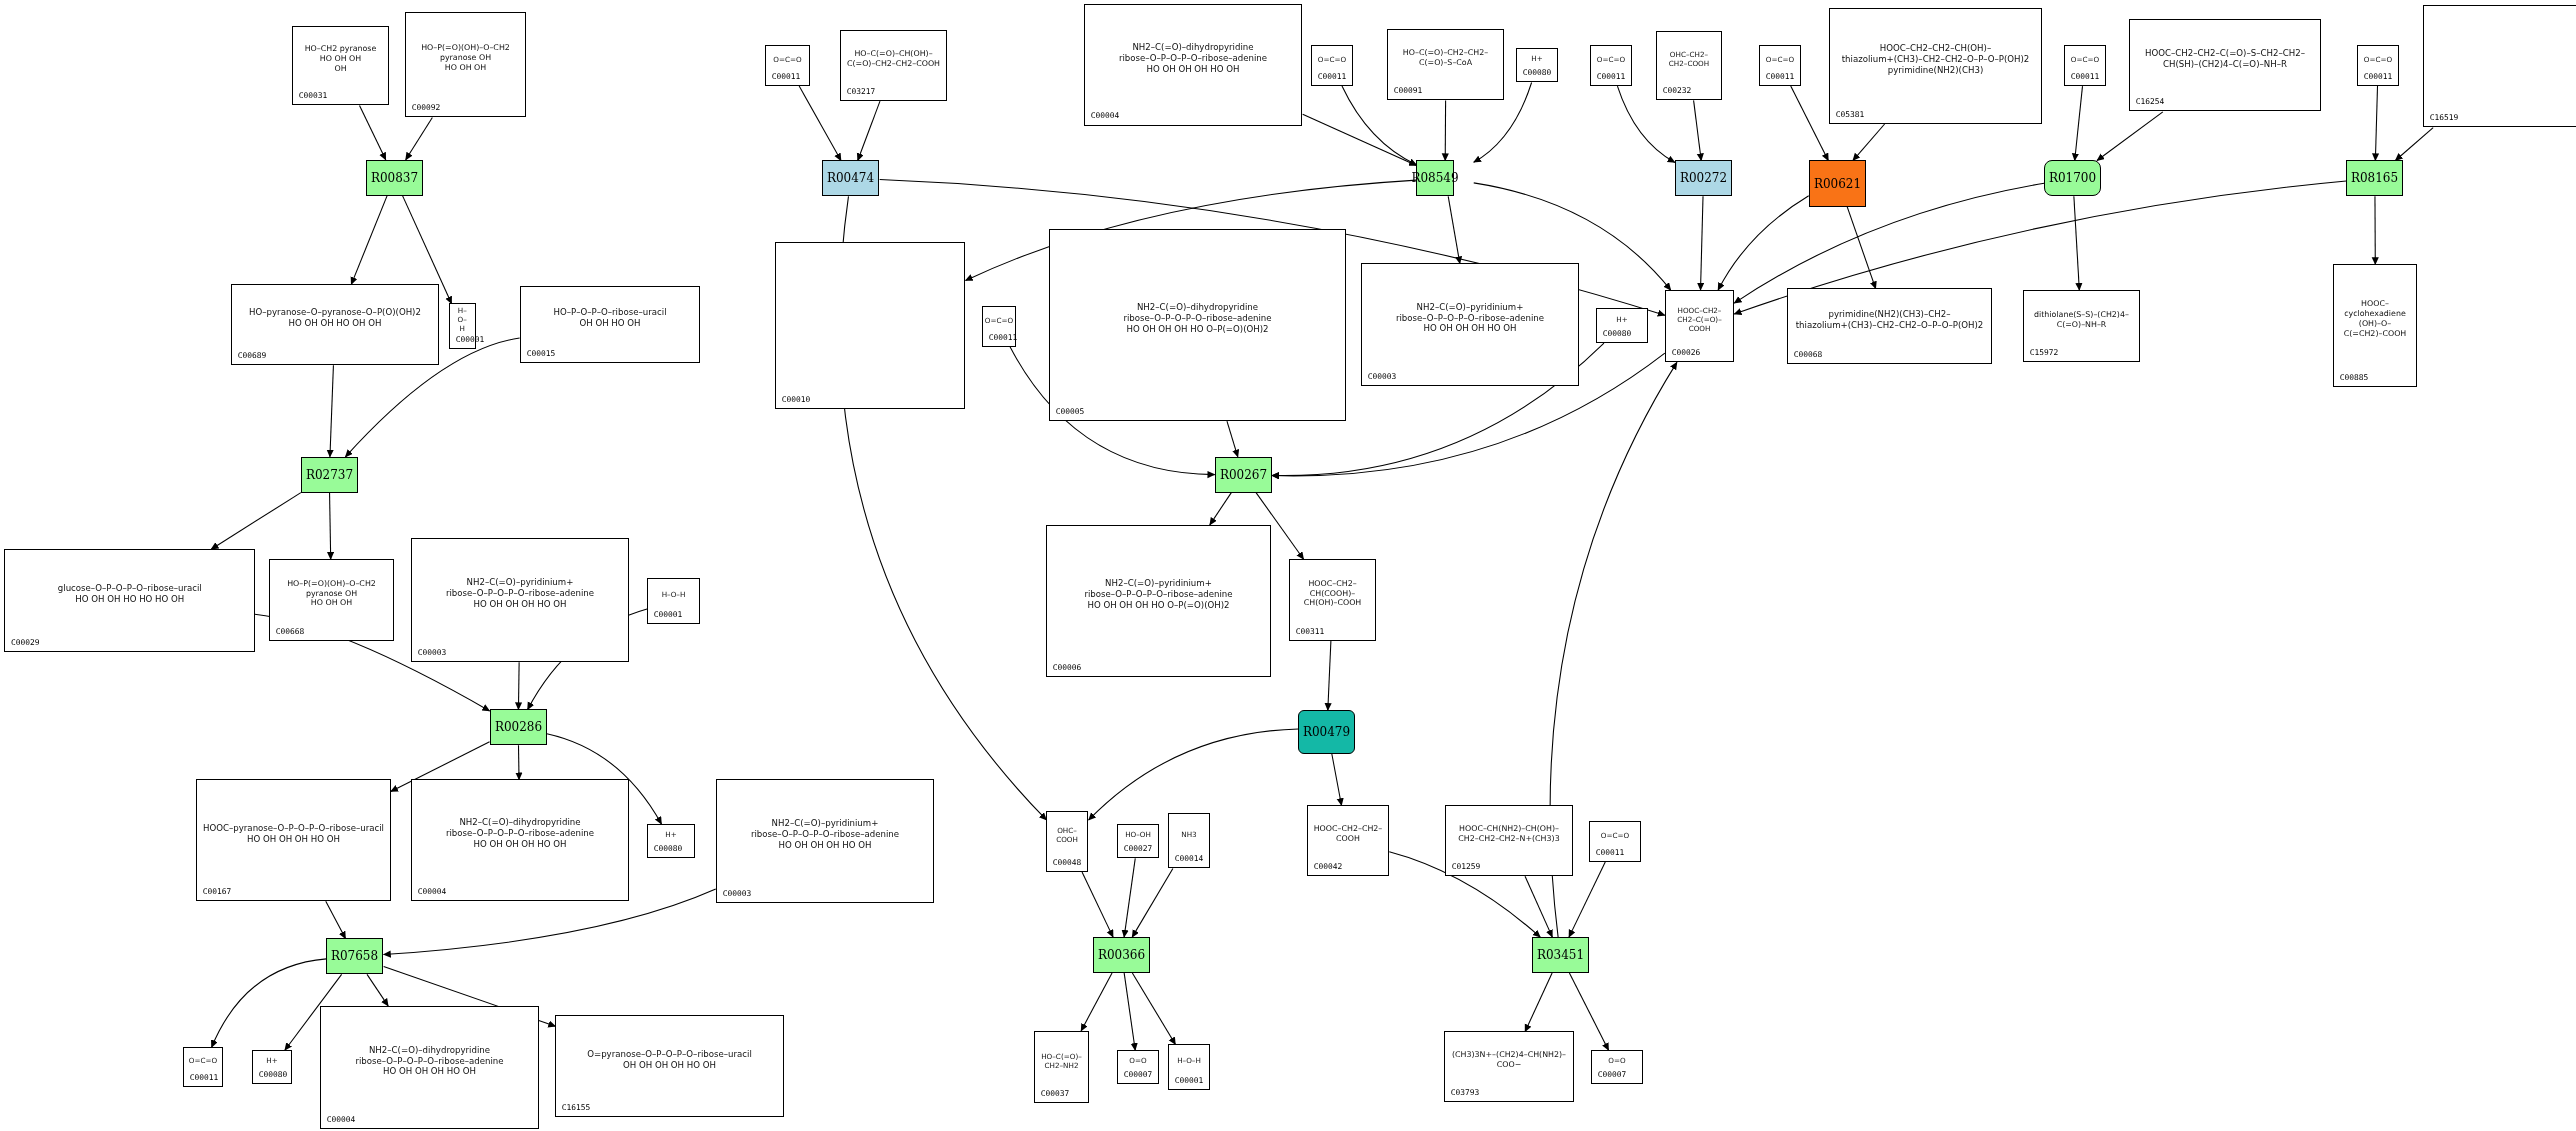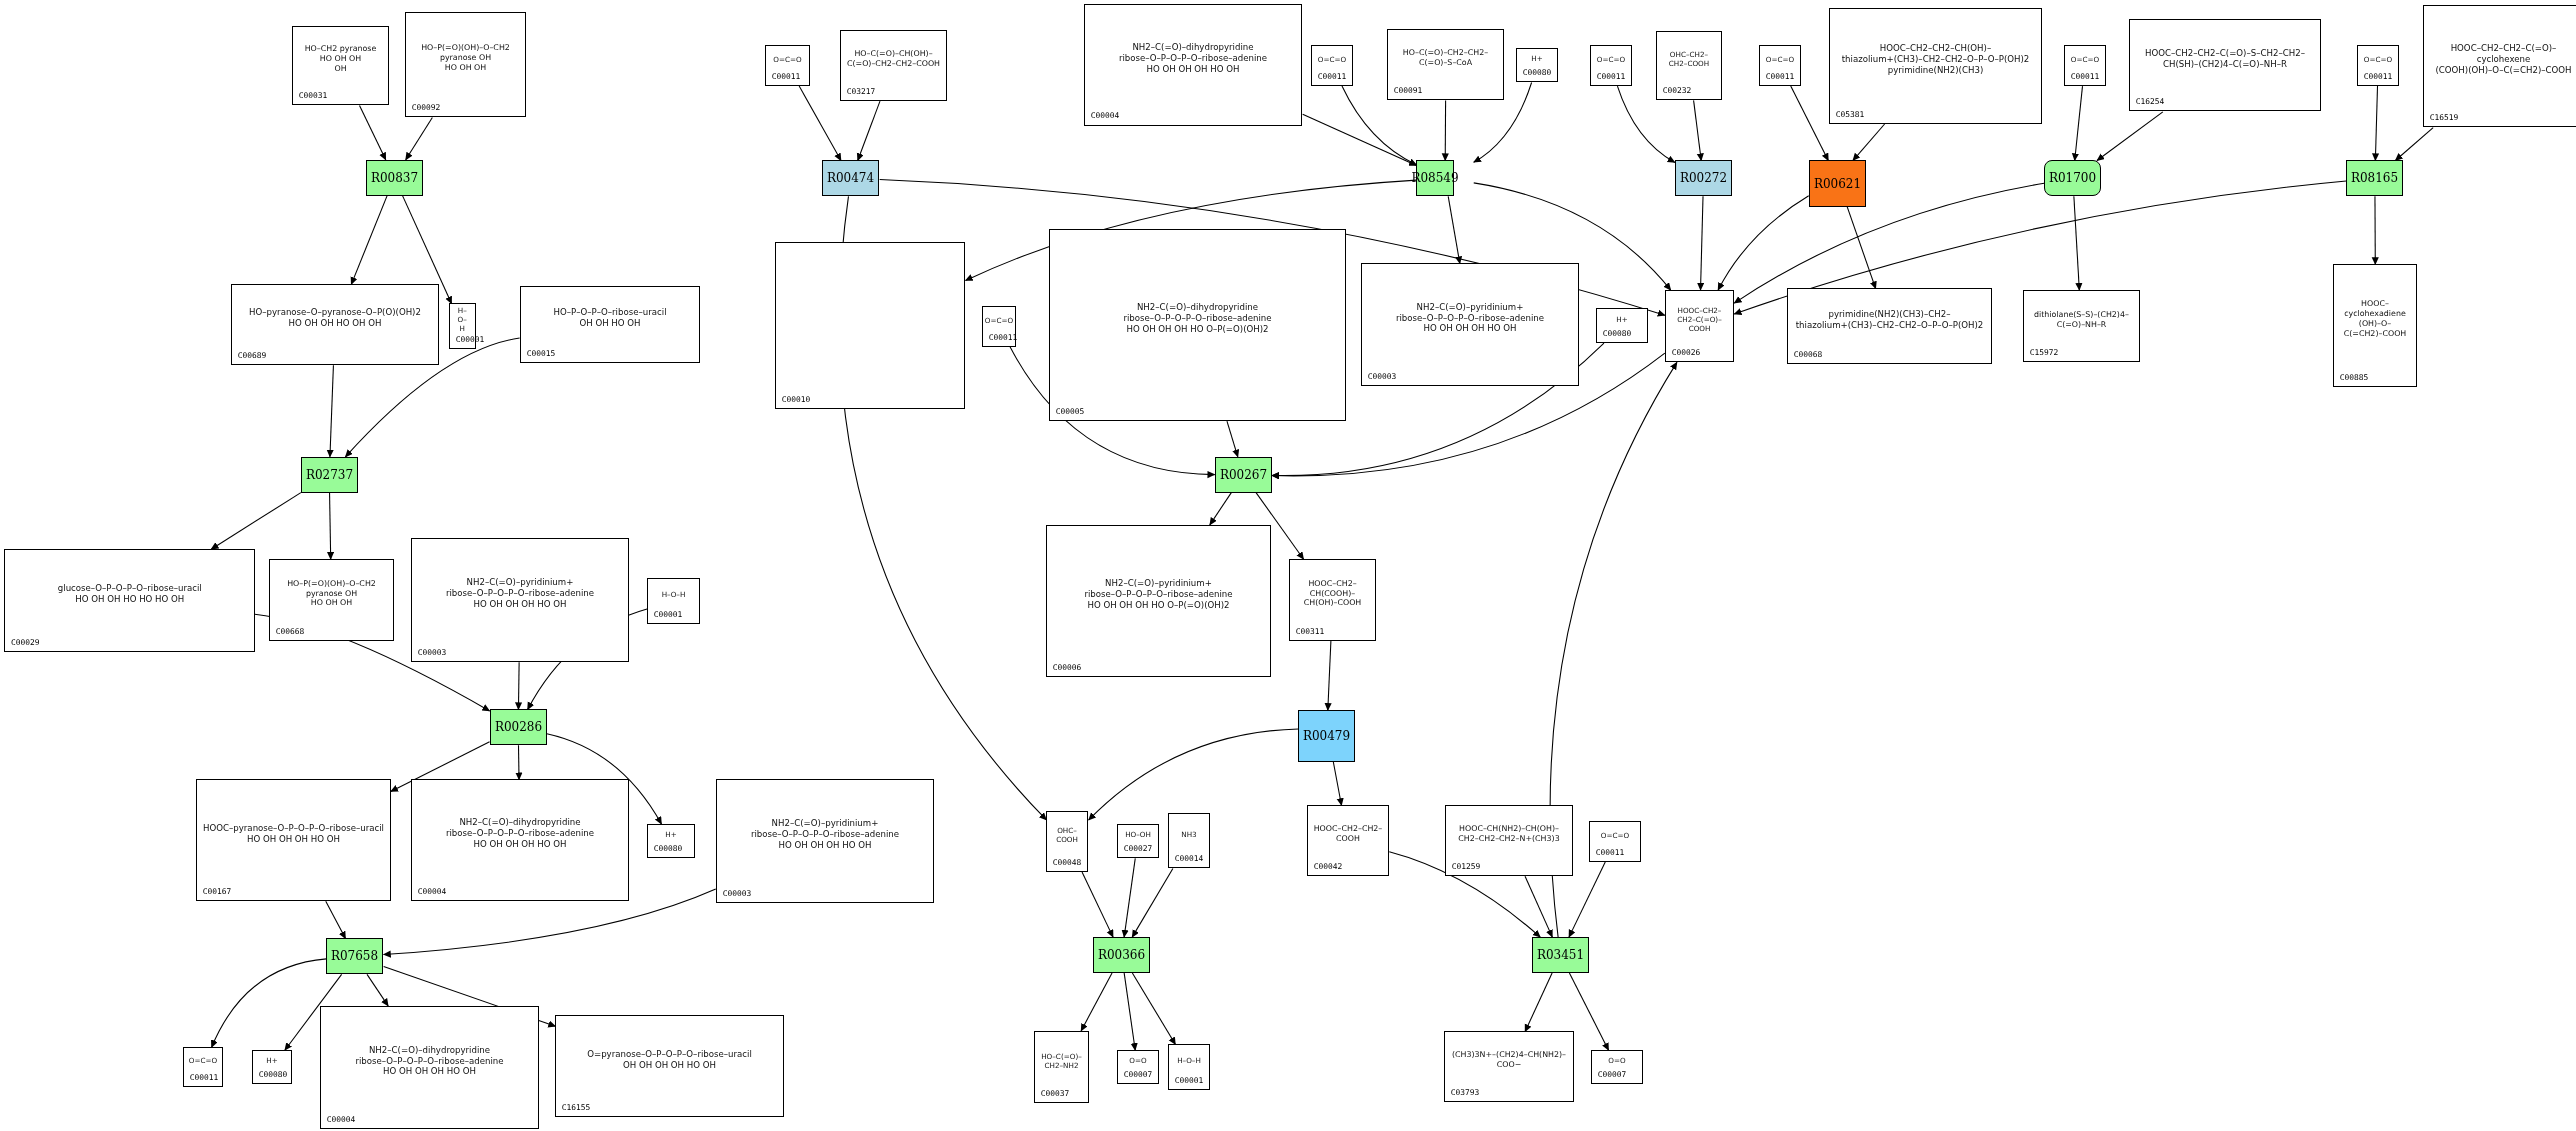--- a/index.html
+++ b/index.html
@@ -323,37 +323,35 @@
     </div>
     <div class="cpd" style="left: 2023px; top: 290px; width: 117px; height: 72px;">
       <div class="struct" style="font-size: 7.9px;">dithiolane(S–S)–(CH2)4–C(=O)–NH–R</div>
       <div class="cid">C15972</div>
     </div>
     <div class="cpd" style="left: 2357px; top: 45px; width: 42px; height: 41px;">
       <div class="struct" style="font-size: 7.2px;">O=C=O</div>
       <div class="cid">C00011</div>
     </div>
     <div class="cpd" style="left: 2423px; top: 5px; width: 161px; height: 122px;">
-      <div class="struct" style="font-size: 8.6px;">HOOC–CH2–CH2–C(=O)–cyclohexene
-(COOH)(OH)–O–C(=CH2)–COOH</div>
       <div class="cid">C16519</div>
     </div>
     <div class="cpd" style="left: 2333px; top: 264px; width: 84px; height: 123px;">
       <div class="struct" style="font-size: 7.9px;">HOOC–cyclohexadiene
 (OH)–O–C(=CH2)–COOH</div>
       <div class="cid">C00885</div>
     </div>
     <div class="rxn" style="left: 366px; top: 160px; width: 57px; height: 36px; background: rgb(152, 251, 152);">R00837</div>
     <div class="rxn" style="left: 301px; top: 457px; width: 57px; height: 36px; background: rgb(152, 251, 152);">R02737</div>
     <div class="rxn" style="left: 490px; top: 709px; width: 57px; height: 36px; background: rgb(152, 251, 152);">R00286</div>
     <div class="rxn" style="left: 326px; top: 938px; width: 57px; height: 36px; background: rgb(152, 251, 152);">R07658</div>
     <div class="rxn" style="left: 822px; top: 160px; width: 57px; height: 36px; background: rgb(173, 216, 230);">R00474</div>
     <div class="rxn" style="left: 1416px; top: 160px; width: 38px; height: 36px; background: rgb(152, 251, 152);">R08549</div>
     <div class="rxn" style="left: 1215px; top: 457px; width: 57px; height: 36px; background: rgb(152, 251, 152);">R00267</div>
-    <div class="rxn" style="left: 1298px; top: 710px; width: 57px; height: 52px; background: #7dd3fc;">R00479</div>
+    <div class="rxn" style="left: 1298px; top: 710px; width: 57px; height: 44px; background: #14b8a6; border-radius: 6px;">R00479</div>
     <div class="rxn" style="left: 1093px; top: 937px; width: 57px; height: 36px; background: rgb(152, 251, 152);">R00366</div>
     <div class="rxn" style="left: 1675px; top: 160px; width: 57px; height: 36px; background: rgb(173, 216, 230);">R00272</div>
     <div class="rxn" style="left: 1809px; top: 160px; width: 57px; height: 47px; background: #f97316;">R00621</div>
     <div class="rxn" style="left: 2044px; top: 160px; width: 57px; height: 36px; background: rgb(152, 251, 152); border-radius: 8px;">R01700</div>
     <div class="rxn" style="left: 2346px; top: 160px; width: 57px; height: 36px; background: rgb(152, 251, 152);">R08165</div>
     <div class="rxn" style="left: 1532px; top: 937px; width: 57px; height: 36px; background: rgb(152, 251, 152);">R03451</div>
   </div>
 
 
 </body></html>

